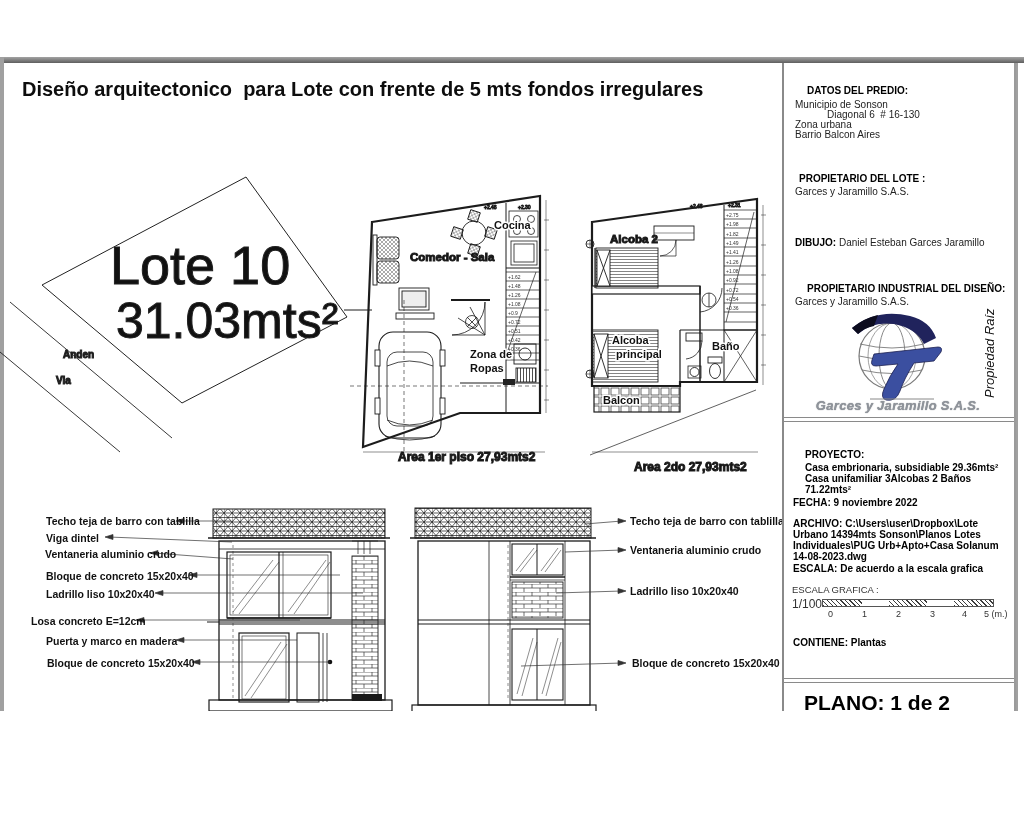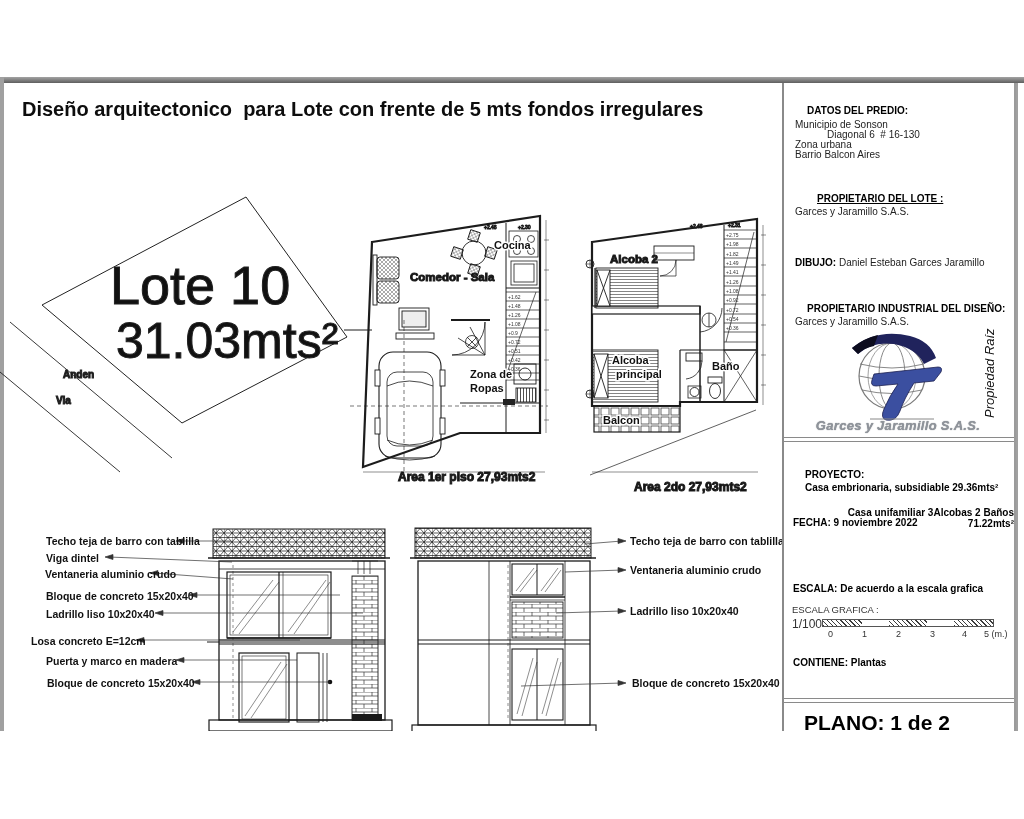--- a/index.html
+++ b/index.html
@@ -1,17 +1,17 @@
 <!DOCTYPE html>
 <html><head>
 <meta charset="utf-8">
 <style>
   html,body{margin:0;padding:0;background:#fff;}
   .page{position:relative;width:1024px;height:711px;background:#fff;overflow:hidden;
-        font-family:"Liberation Sans",sans-serif;color:#111;margin-top:20px;}
+        font-family:"Liberation Sans",sans-serif;color:#111;}
   .topbar{position:absolute;left:0;top:57px;width:1024px;height:6px;
           background:linear-gradient(#a3a3a3,#5f5f5f);}
   .leftbar{position:absolute;left:0;top:57px;width:4px;height:762px;background:#a0a0a0;}
   .rightbar{position:absolute;left:1015px;top:63px;width:3px;height:686px;background:#a0a0a0;}
   .sheet-title{position:absolute;left:22px;top:74px;width:730px;margin:0;
                font-size:20px;line-height:31px;font-weight:bold;color:#0d0d0d;white-space:pre-wrap;}
   svg text{font-family:"Liberation Sans",sans-serif;fill:#111;}
   .big{font-size:54px;}
   .big2{font-size:50px;}
   .rlab{font-size:11px;font-weight:bold;}
@@ -360,21 +360,21 @@
     </g>
   </svg>
 
   <div class="tb">
     <p class="h" style="top:22px;left:11px;">DATOS DEL PREDIO:</p>
     <p style="top:36px;left:11px;">Municipio de Sonson</p>
     <p style="top:46px;left:11px;padding-left:32px;">Diagonal 6  # 16-130</p>
     <p style="top:56px;left:11px;">Zona urbana</p>
     <p style="top:66px;left:11px;">Barrio Balcon Aires</p>
 
-    <p class="h" style="top:110px;left:21px;text-decoration:underline;">PROPIETARIO DEL LOTE :</p>
+    <p class="h" style="top:110px;left:3px;">PROPIETARIO DEL LOTE :</p>
     <p style="top:123px;left:11px;">Garces y Jaramillo S.A.S.</p>
 
     <p style="top:174px;left:11px;"><b>DIBUJO:</b> <span>Daniel Esteban Garces Jaramillo</span></p>
 
     <p class="h" style="top:220px;left:11px;">PROPIETARIO INDUSTRIAL DEL DISEÑO:</p>
     <p style="top:233px;left:11px;">Garces y Jaramillo S.A.S.</p>
 
     <div class="logo-wrap">
       <svg width="180" height="96" viewBox="0 0 180 96">
         <circle cx="70" cy="50" r="33" stroke="#7a7a7a" stroke-width="1.2" fill="none"></circle>
@@ -387,24 +387,25 @@
         <path d="M48 93 H112" stroke="#888" stroke-width="1"></path>
         <text transform="translate(172,92) rotate(-90)" font-size="13" font-style="italic" fill="#8b8f96">Propiedad Raíz</text>
       </svg>
     </div>
     <div class="logo-company">Garces y Jaramillo S.A.S.</div>
 
     <div class="divider" style="top:354px;"></div>
 
     <p class="h" style="top:386px;left:9px;">PROYECTO:</p>
     <p class="h" style="top:399px;left:9px;">Casa embrionaria, subsidiable 29.36mts²</p>
-    <p class="h" style="top:424px;left:9px;text-align:right;">Casa unifamiliar 3Alcobas 2 Baños 71.22mts²</p>
+    <p class="h" style="top:410px;left:9px;">Casa unifamiliar 3Alcobas 2 Baños 71.22mts²</p>
 
     <p style="top:434px;left:9px;"><b>FECHA:</b> <b>9 noviembre 2022</b></p>
 
+    <p style="top:455px;left:9px;width:214px;"><b>ARCHIVO:</b> <b>C:\Users\user\Dropbox\Lote Urbano 14394mts Sonson\Planos Lotes Individuales\PUG Urb+Apto+Casa Solanum 14-08-2023.dwg</b></p>
 
     <p style="top:500px;left:9px;"><b>ESCALA:</b> <b>De acuerdo a la escala grafica</b></p>
 
     <p style="top:521px;left:8px;font-size:9.5px;color:#333;">ESCALA GRAFICA :</p>
     <p style="top:536px;left:8px;font-size:12px;color:#333;">1/100</p>
     <div class="sgwrap">
       <div class="seg h"></div>
         <div class="seg"></div>
         <div class="seg h"></div>
         <div class="seg"></div>

